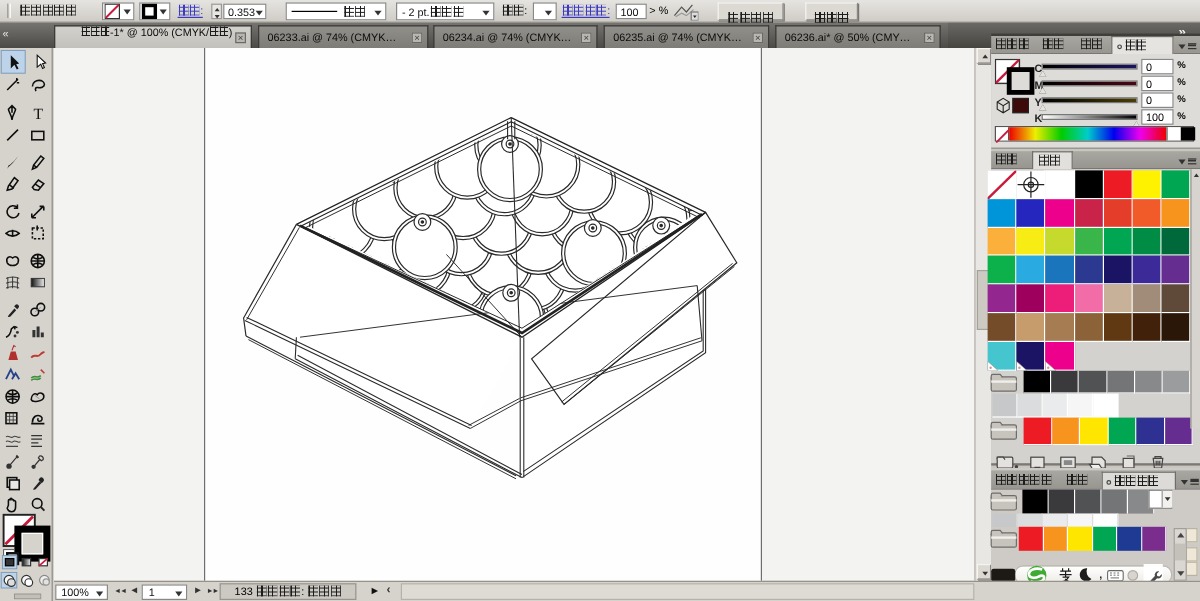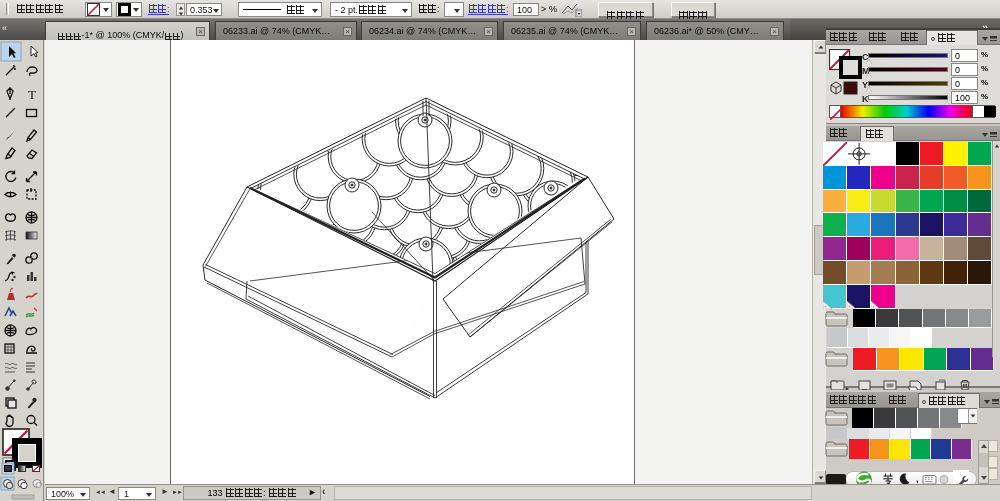--- a/index.html
+++ b/index.html
@@ -59,21 +59,21 @@
         <path d="M3 12 l5 -3 l4 2 l6 -5" stroke="#999" fill="none"></path>
         <rect x="16" y="8" width="6" height="7" fill="#ddd" stroke="#777"></rect>
         <path d="M17.5 11 l3 0 l-1.5 2 z" fill="#222"></path>
       </svg></div>
  <div class="ab btn3" style="left:598px;top:2px;width:55px;height:15px;text-align:center;padding-top:2px"><i class="z"></i><i class="z"></i><i class="z"></i><i class="z"></i></div>
  <div class="ab btn3" style="left:671px;top:2px;width:44px;height:15px;text-align:center;padding-top:2px"><i class="z"></i><i class="z"></i><i class="z"></i></div>
 </div>
 
 <div class="ab" style="left:0;top:19px;width:1000px;height:21px;background:linear-gradient(#767470,#4b4a47)">
  <div class="ab" style="left:2px;top:4px;color:#e8e6e2;font-size:9px;letter-spacing:-2px">«</div>
- <div class="ab" style="left:45px;top:2px;width:165px;height:19px;background:linear-gradient(#d3d1cc,#c3c1bb);border:1px solid #3c3b38;border-bottom:none;font-size:9px;color:#0c0c0c;display:flex;align-items:flex-end;padding-left:11px"><i class="z zs"></i><i class="z zs"></i><i class="z zs"></i>-1* @ 100% (CMYK/<i class="z zs"></i><i class="z zs"></i>)
+ <div class="ab" style="left:45px;top:2px;width:165px;height:19px;background:linear-gradient(#d3d1cc,#c3c1bb);border:1px solid #3c3b38;border-bottom:none;font-size:9px;color:#0c0c0c;display:flex;align-items:flex-start;padding-left:21px"><i class="z zs"></i><i class="z zs"></i><i class="z zs"></i>-1* @ 100% (CMYK/<i class="z zs"></i><i class="z zs"></i>)
     <span style="position:absolute;right:4px;top:5px;width:9px;height:9px;background:#b9b7b2;border:1px solid #6b6965;font-size:8px;line-height:7px;text-align:center;color:#444">×</span></div>
  <div class="ab" style="left:215px;top:2px;width:142px;height:19px;background:linear-gradient(#918f8a,#7e7c77);border:1px solid #3c3b38;border-bottom:none;font-size:9px;color:#0c0c0c;display:flex;align-items:center;padding-left:7px">06233.ai @ 74% (CMYK…
     <span style="position:absolute;right:4px;top:5px;width:9px;height:9px;background:#b9b7b2;border:1px solid #6b6965;font-size:8px;line-height:7px;text-align:center;color:#444">×</span></div>
  <div class="ab" style="left:361px;top:2px;width:137px;height:19px;background:linear-gradient(#918f8a,#7e7c77);border:1px solid #3c3b38;border-bottom:none;font-size:9px;color:#0c0c0c;display:flex;align-items:center;padding-left:7px">06234.ai @ 74% (CMYK…
     <span style="position:absolute;right:4px;top:5px;width:9px;height:9px;background:#b9b7b2;border:1px solid #6b6965;font-size:8px;line-height:7px;text-align:center;color:#444">×</span></div>
  <div class="ab" style="left:503px;top:2px;width:138px;height:19px;background:linear-gradient(#918f8a,#7e7c77);border:1px solid #3c3b38;border-bottom:none;font-size:9px;color:#0c0c0c;display:flex;align-items:center;padding-left:7px">06235.ai @ 74% (CMYK…
     <span style="position:absolute;right:4px;top:5px;width:9px;height:9px;background:#b9b7b2;border:1px solid #6b6965;font-size:8px;line-height:7px;text-align:center;color:#444">×</span></div>
  <div class="ab" style="left:646px;top:2px;width:138px;height:19px;background:linear-gradient(#918f8a,#7e7c77);border:1px solid #3c3b38;border-bottom:none;font-size:9px;color:#0c0c0c;display:flex;align-items:center;padding-left:7px">06236.ai* @ 50% (CMY…
     <span style="position:absolute;right:4px;top:5px;width:9px;height:9px;background:#b9b7b2;border:1px solid #6b6965;font-size:8px;line-height:7px;text-align:center;color:#444">×</span></div>
  <div class="ab" style="left:790px;top:0px;width:210px;height:21px;background:linear-gradient(#6a6965,#45443f)"></div>
@@ -666,16 +666,16 @@
  <path d="M108 15.5 l4.4 -4.4 a3 3 0 0 1 3.6 -3.9 l-2 2 l0.35 1.8 l1.8 0.35 l2 -2 a3 3 0 0 1 -3.9 3.6 l-4.4 4.4 Z" fill="#4a4a4a"></path>
 </svg>
 
 <div class="ab" style="left:45px;top:484px;width:955px;height:17px;background:#d6d3cd;border-top:1px solid #979289"></div>
 <div class="ab combo" style="left:46px;top:487px;width:44px;height:13px;padding-left:4px">100%<span class="da" style="position:absolute;right:3px;top:5px"></span></div>
 <div class="ab" style="left:95px;top:487px;font-size:8px;color:#333"><b class="nav">◄◄</b></div>
 <div class="ab" style="left:108px;top:487px;font-size:8px;color:#333">◄</div>
 <div class="ab combo" style="left:118px;top:487px;width:38px;height:13px;padding-left:5px">1<span class="da" style="position:absolute;right:3px;top:5px"></span></div>
 <div class="ab" style="left:161px;top:487px;font-size:8px;color:#333">►</div>
 <div class="ab" style="left:172px;top:487px;font-size:8px;color:#333"><b class="nav">►►</b></div>
-<div class="ab" style="left:183px;top:486px;width:138px;height:14px;background:#ccc9c3;border:1px solid #989590;font-size:9px;text-align:center;padding-top:1px">133 <i class="z"></i><i class="z"></i><i class="z"></i><i class="z"></i><b style="font-weight:normal">:</b> <i class="z"></i><i class="z"></i><i class="z"></i></div>
+<div class="ab" style="left:183px;top:486px;width:114px;height:14px;background:#ccc9c3;border:1px solid #989590;font-size:9px;text-align:center;padding-top:1px">133 <i class="z"></i><i class="z"></i><i class="z"></i><i class="z"></i><b style="font-weight:normal">:</b> <i class="z"></i><i class="z"></i><i class="z"></i></div>
 <div class="ab" style="left:308px;top:487px;font-size:9px;color:#111">►</div>
 <div class="ab" style="left:322px;top:486px;font-size:10px;color:#333"><b style="font-family:'Liberation Sans'">‹</b></div>
 <div class="ab" style="left:334px;top:486px;width:478px;height:14px;background:#dedbd5;border:1px solid #b5b2ab"></div>
 
 </body></html>

